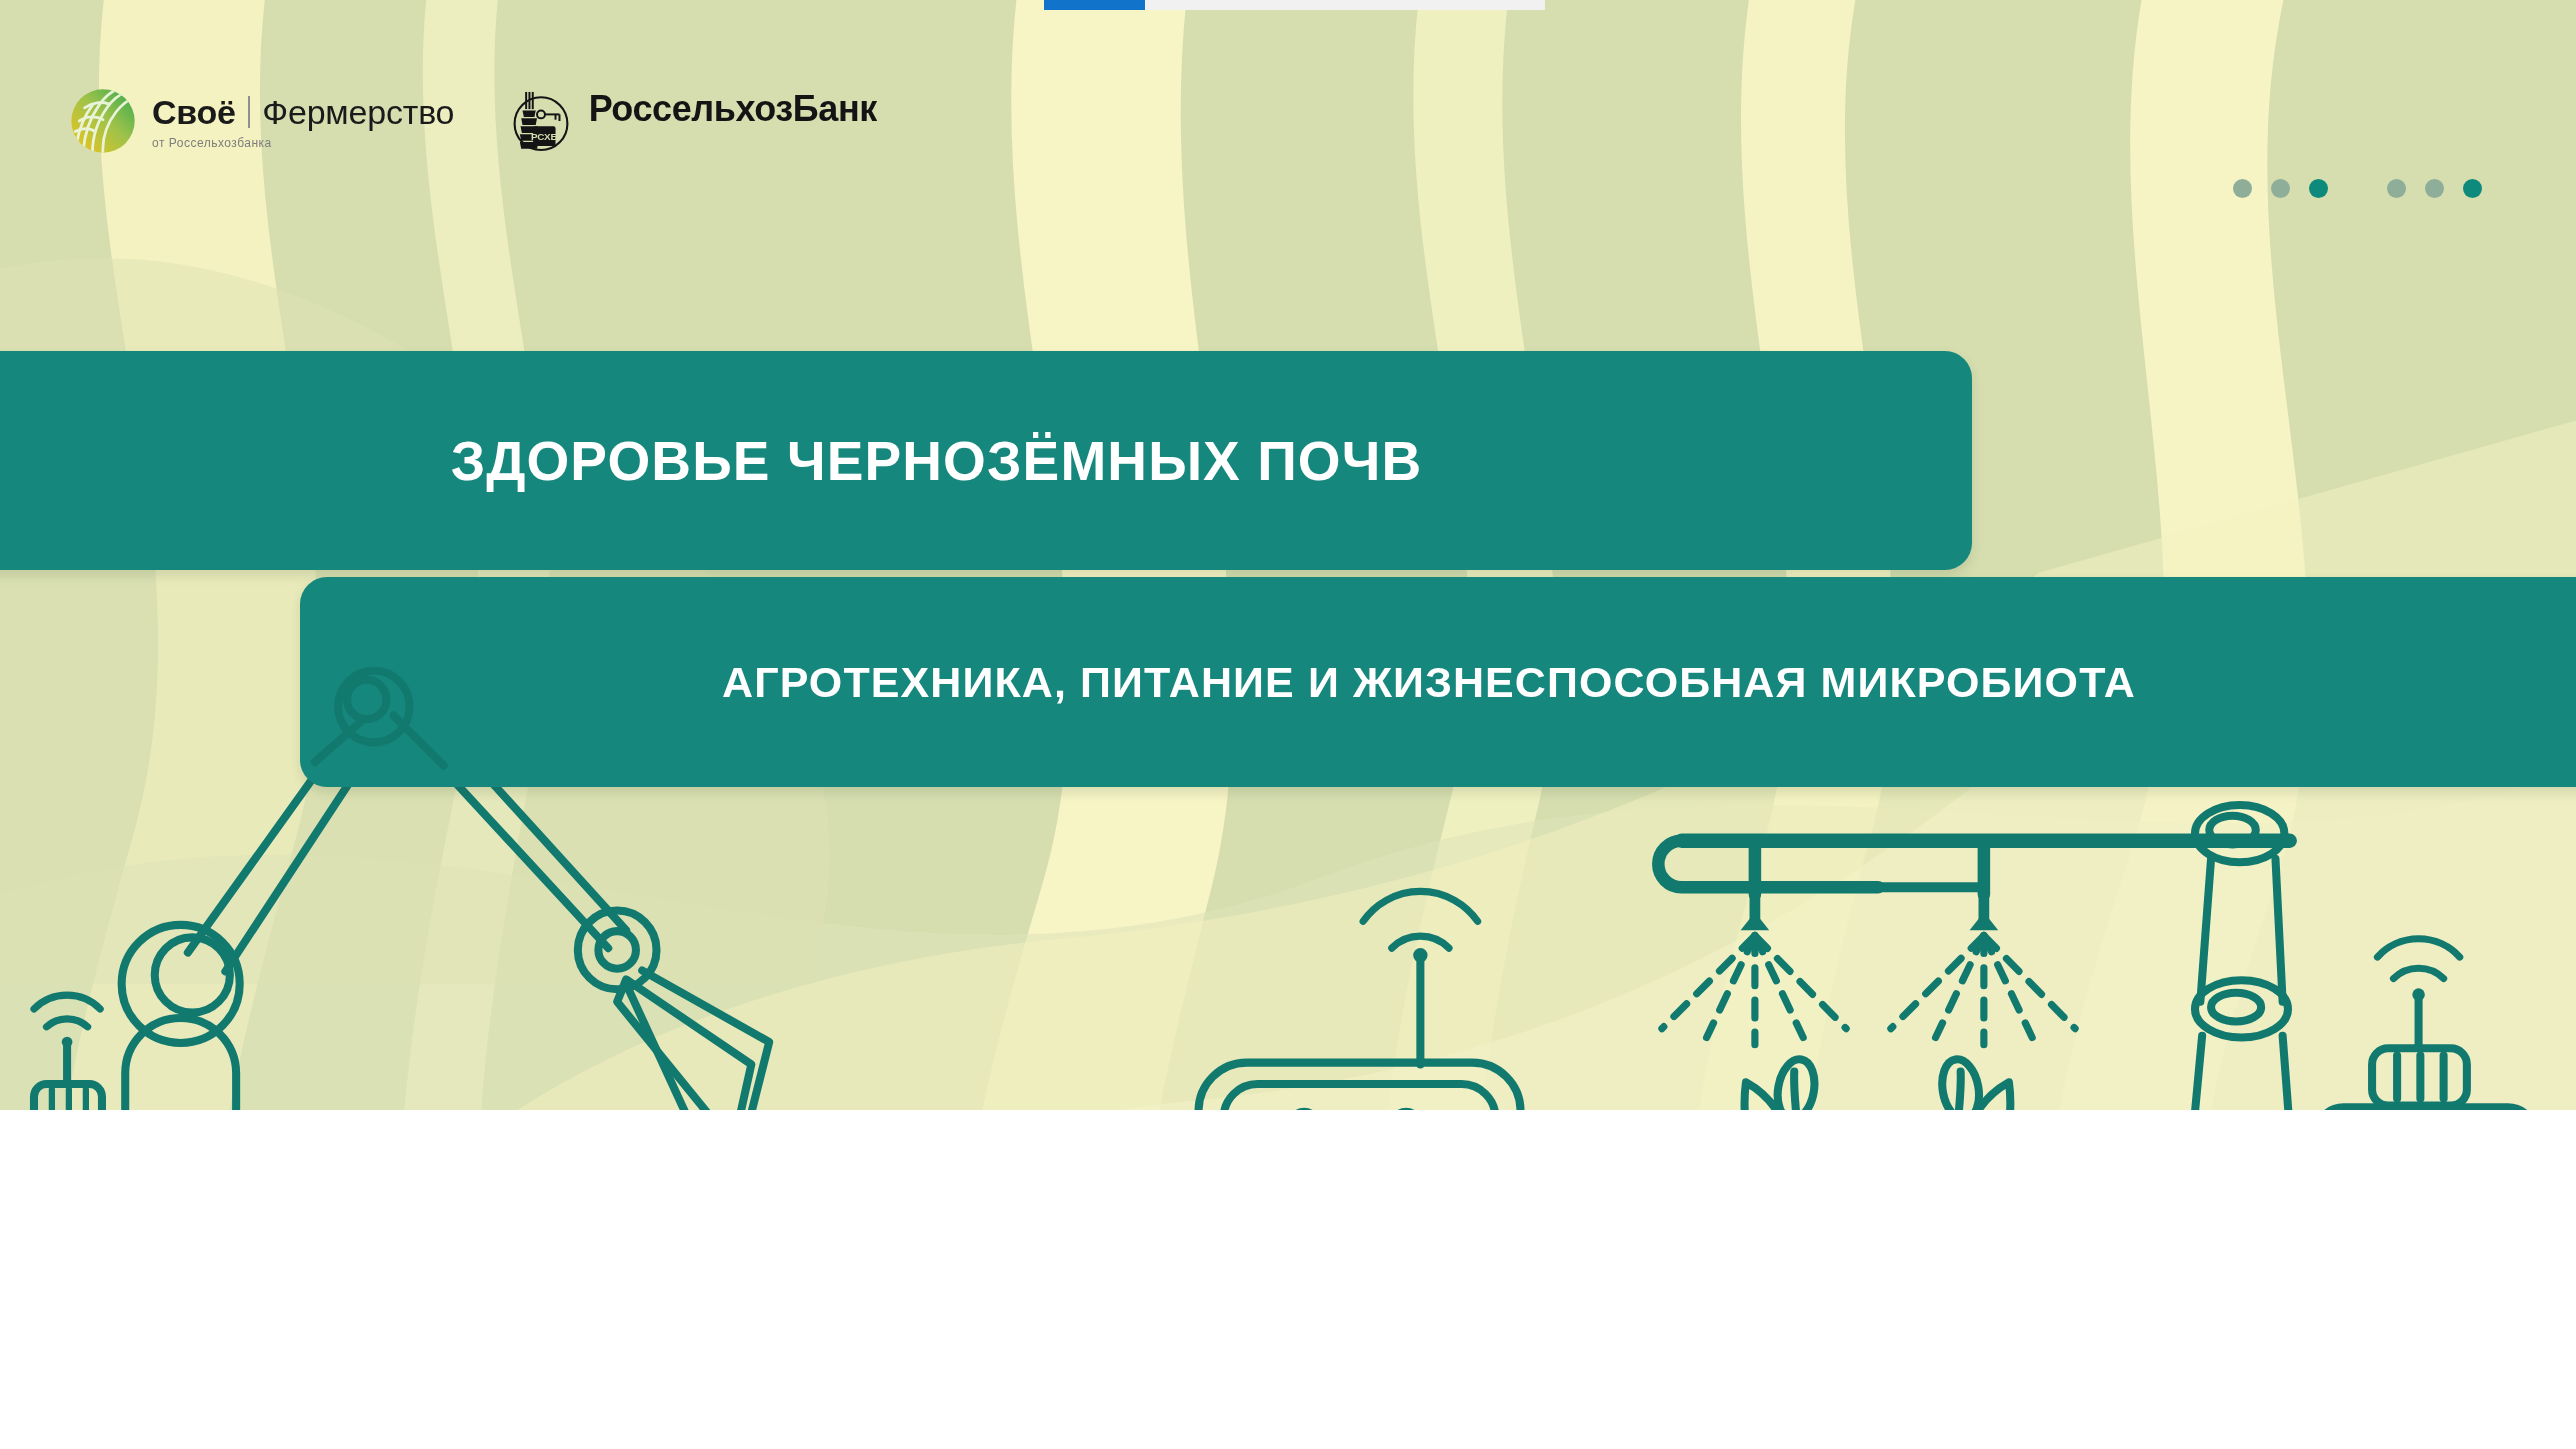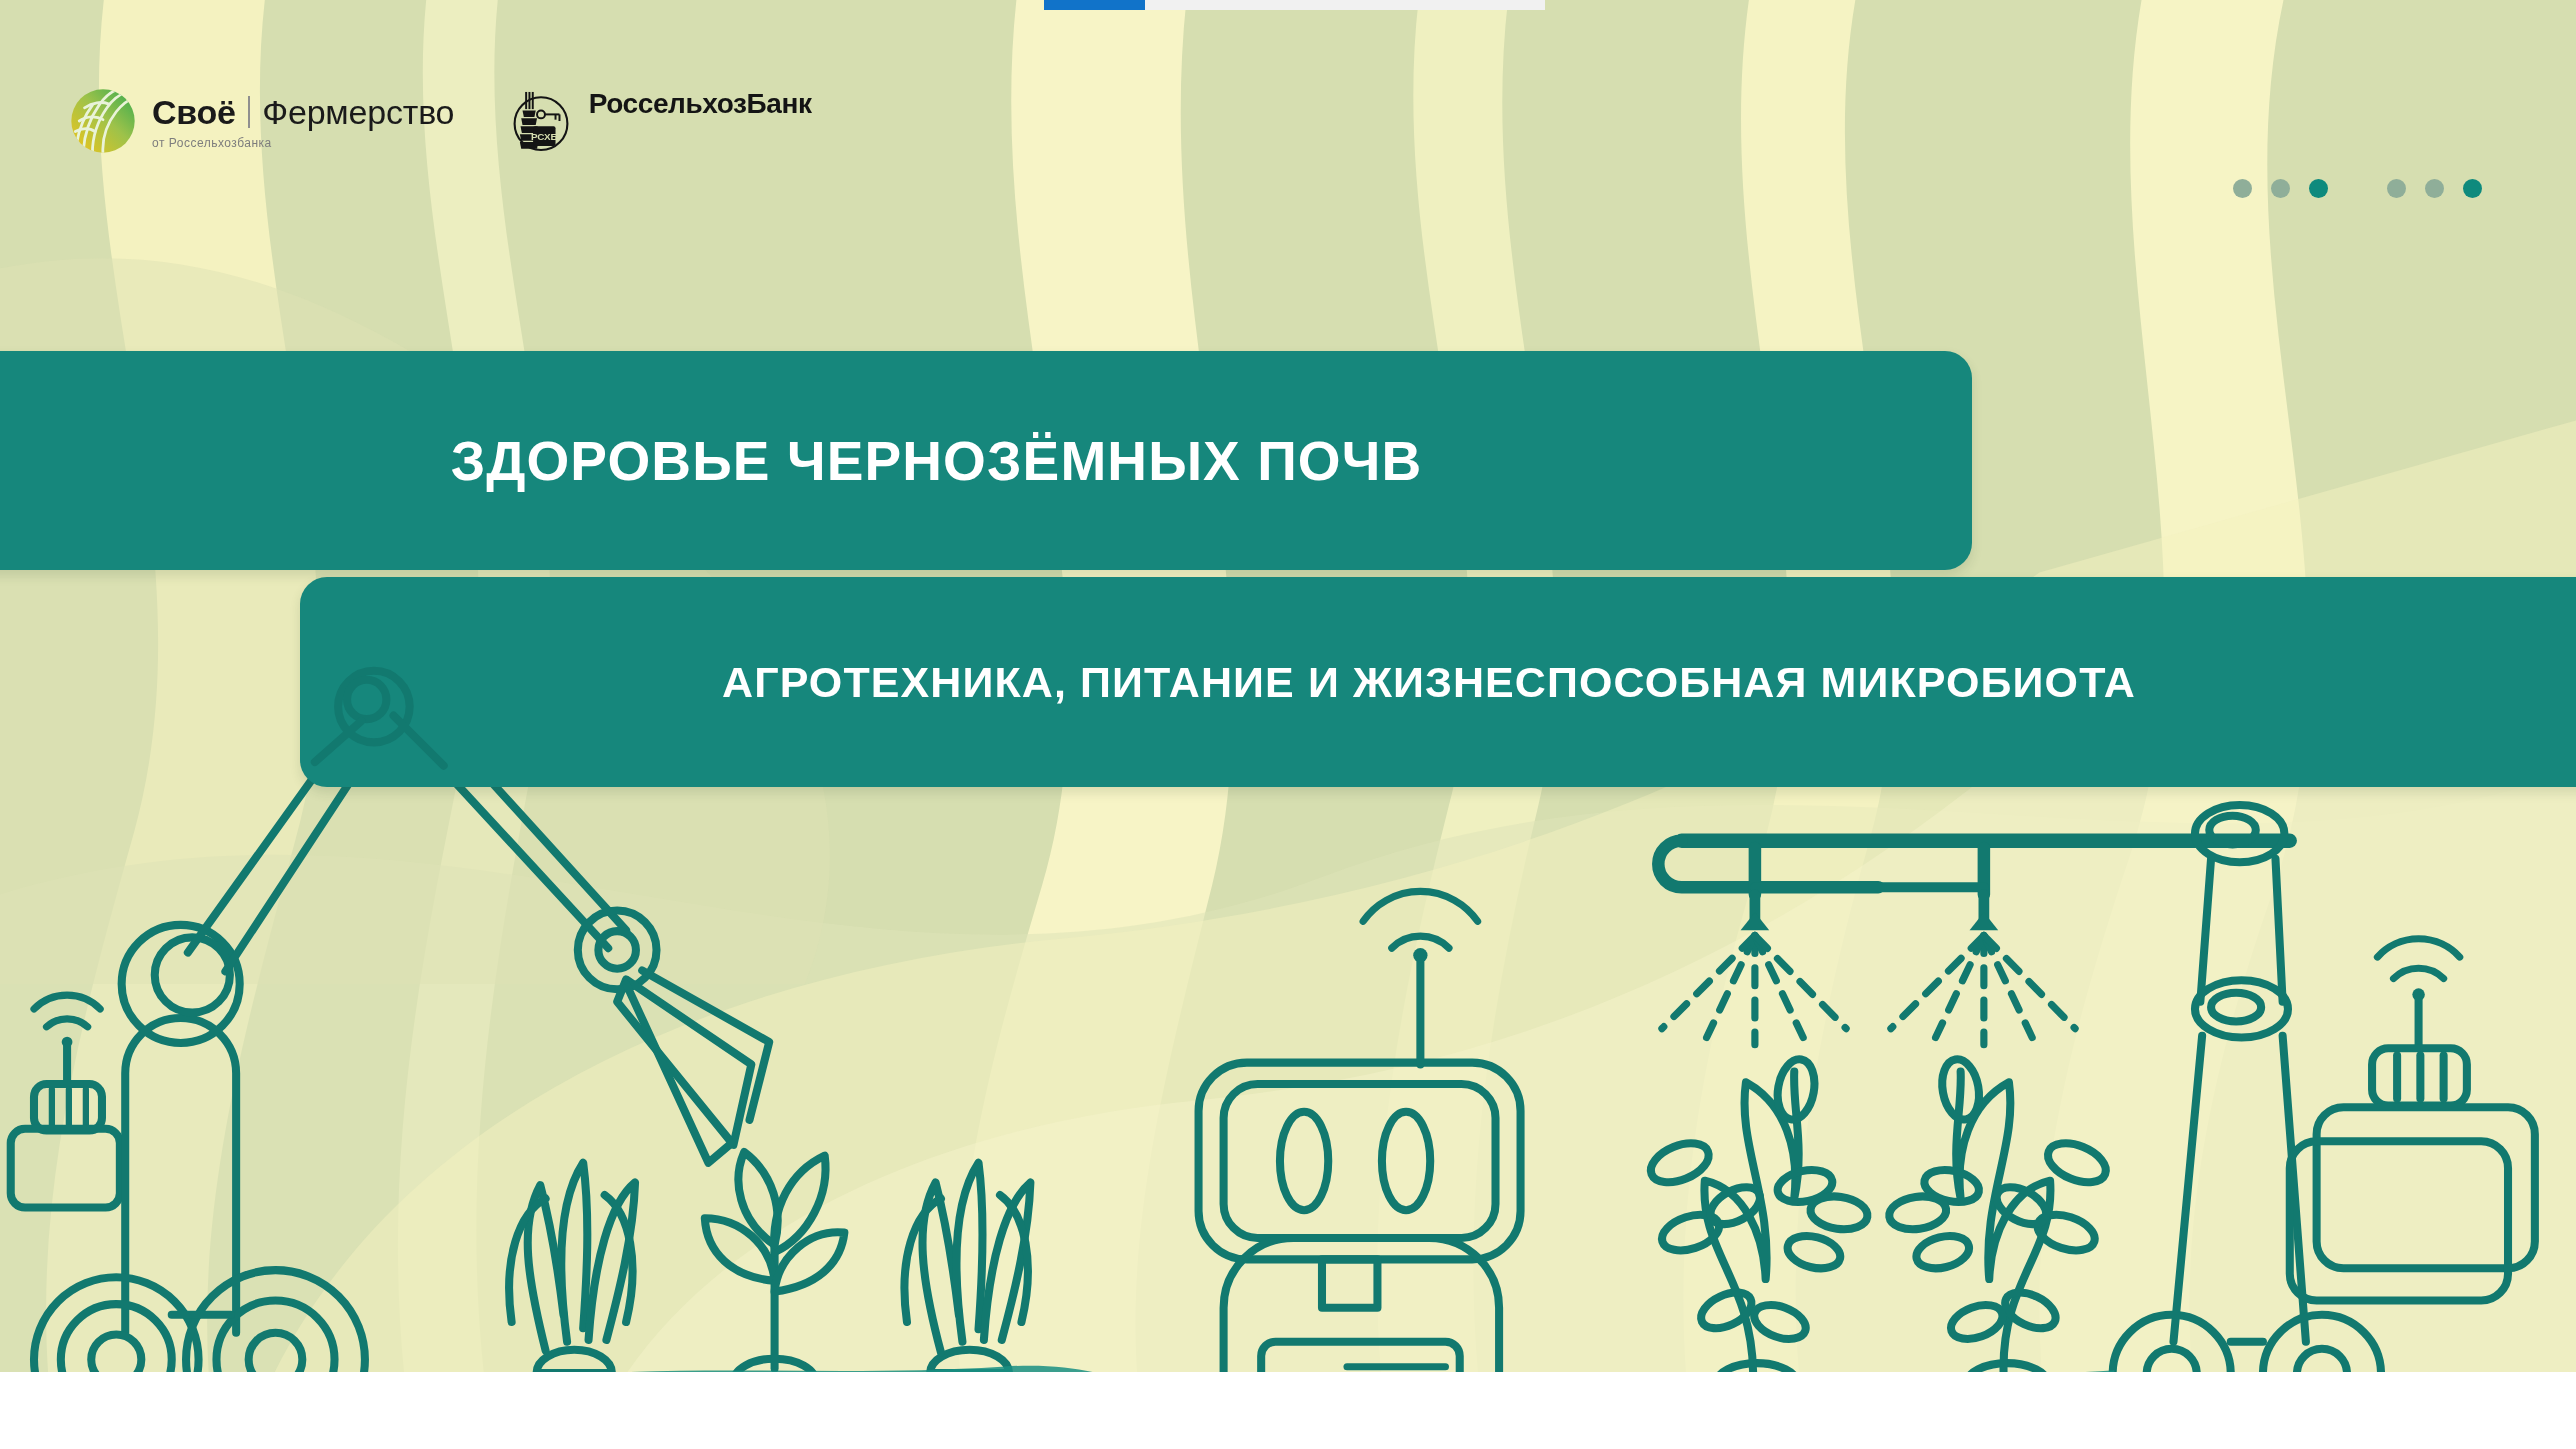--- a/index.html
+++ b/index.html
@@ -3,21 +3,21 @@
 <meta charset="utf-8">
 <style>
   html, body {
     margin: 0;
     padding: 0;
     background: #ffffff;
   }
   #slide {
     position: relative;
     width: 2576px;
-    height: 1372px;
+    height: 1110px;
     overflow: hidden;
     background: #e5e5e5;
     font-family: "Liberation Sans", sans-serif;
   }
 
   
   .bg-base {
     position: absolute;
     inset: 0;
     background: #d6deb0;
@@ -89,21 +89,21 @@
     margin-top: 6.3px;
     font-size: 12px;
     font-weight: 400;
     letter-spacing: 0.5px;
     color: #7d7d7d;
     white-space: nowrap;
   }
   .rshb-logo { display: flex; gap: 14.3px; }
   .rshb-mark { width: 66px; height: 66px; display:block; }
   .rshb-word {
-    font-size: 28px;
+    font-size: 36px;
     color: #141414;
     white-space: nowrap;
     letter-spacing: -0.4px;
   }
   .rshb-word .b { font-weight: 700; }
   .rshb-word .r { font-weight: 700; }
 
   
   .dots {
     position: absolute;

